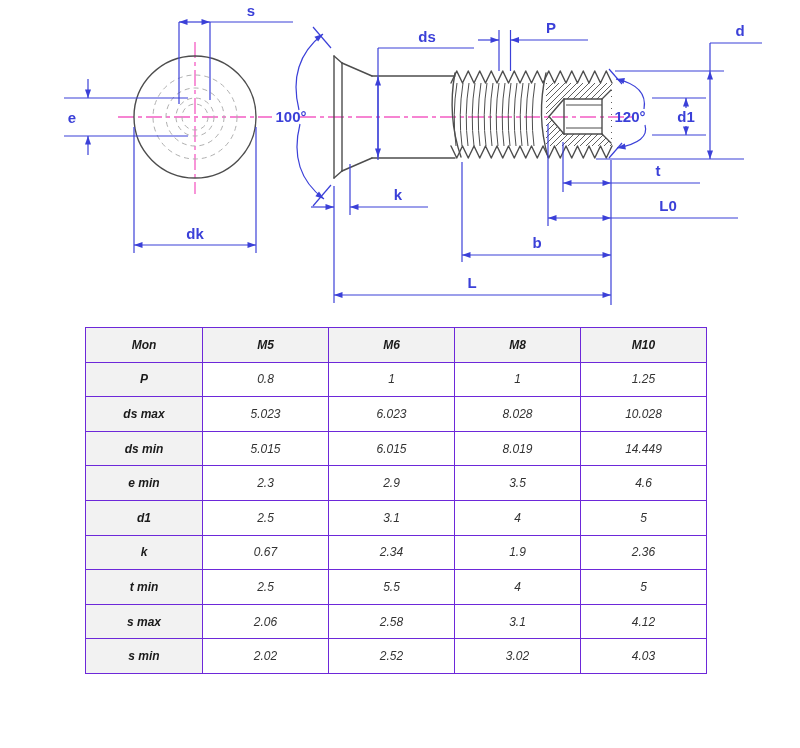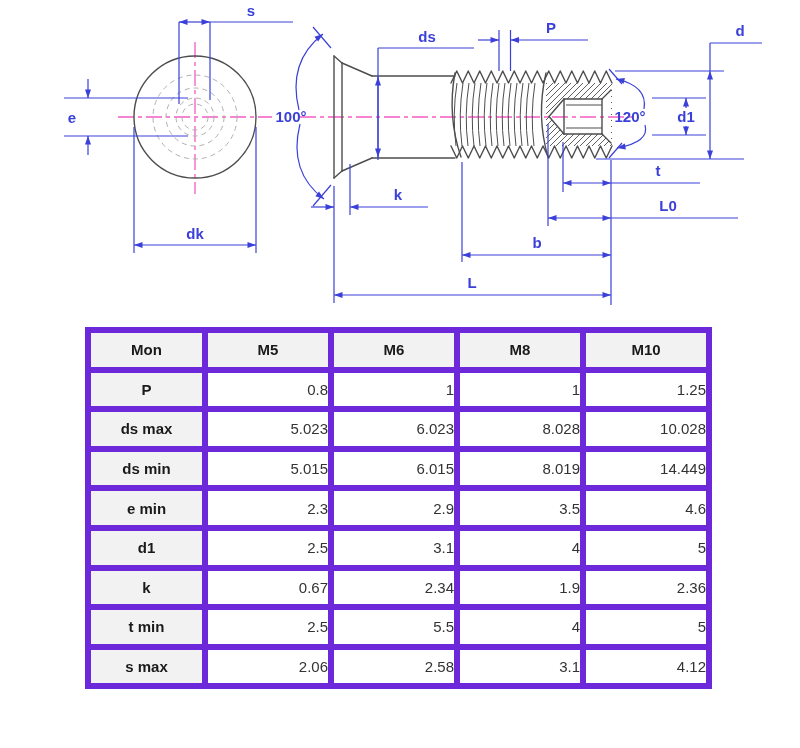--- a/index.html
+++ b/index.html
@@ -6,25 +6,25 @@
   body{width:800px;height:748px;font-family:"Liberation Sans",sans-serif;overflow:hidden;}
   .drawing-area{position:relative;width:800px;height:315px;background:#fff;}
   svg{display:block;}
   svg text{font-family:"Liberation Sans",sans-serif;font-size:15px;font-weight:bold;fill:#3b40d8;text-anchor:middle;}
   .outline{stroke:#4d4d4d;stroke-width:1.4;fill:none;stroke-linecap:round;}
   .thin{stroke:#4d4d4d;stroke-width:1;fill:none;}
   .hidden-line{stroke:#b0b0b0;stroke-width:1;fill:none;stroke-dasharray:5 4;}
   .center{stroke:#f45cc4;stroke-width:1.3;fill:none;stroke-dasharray:16 4 4 4;}
   .dim{stroke:#3b40d8;stroke-width:1.2;fill:none;}
   .spec-table{border-collapse:collapse;table-layout:fixed;margin:12px 0 0 85px;width:621px;}
-  .spec-table th,.spec-table td{border:6px solid #6d28d9;text-align:center;vertical-align:middle;
-    font-size:15px;color:#333;height:33.6px;padding:0;}
+  .spec-table th,.spec-table td{border:1px solid #6d28d9;text-align:center;vertical-align:middle;
+    font-size:12px;color:#333;height:33.6px;padding:0;font-style:italic;}
   .spec-table thead th{background:#f2f2f2;color:#1a1a1a;font-weight:bold;}
   .spec-table .rlabel{background:#f2f2f2;color:#1a1a1a;font-weight:bold;}
-  .spec-table td{font-weight:normal;background:#fff;text-align:right;}
+  .spec-table td{font-weight:normal;background:#fff;}
   .spec-table col.c0{width:117px;} .spec-table col.cn{width:126px;}
 </style>
 </head>
 <body>
 
 <div class="drawing-area">
 <svg width="800" height="315" viewBox="0 0 800 315">
   <defs>
     <marker id="arr" markerUnits="userSpaceOnUse" markerWidth="10" markerHeight="8" refX="9" refY="3.5" orient="auto-start-reverse">
       <path d="M0.5,0.5 L9,3.5 L0.5,6.5 Z" fill="#3b40d8"></path>
@@ -273,14 +273,21 @@
       <td>4</td>
       <td>5</td>
     </tr>
     <tr>
       <th class="rlabel">s max</th>
       <td>2.06</td>
       <td>2.58</td>
       <td>3.1</td>
       <td>4.12</td>
     </tr>
+    <tr>
+      <th class="rlabel">s min</th>
+      <td>2.02</td>
+      <td>2.52</td>
+      <td>3.02</td>
+      <td>4.03</td>
+    </tr>
   </tbody>
 </table>
 
 </body></html>

